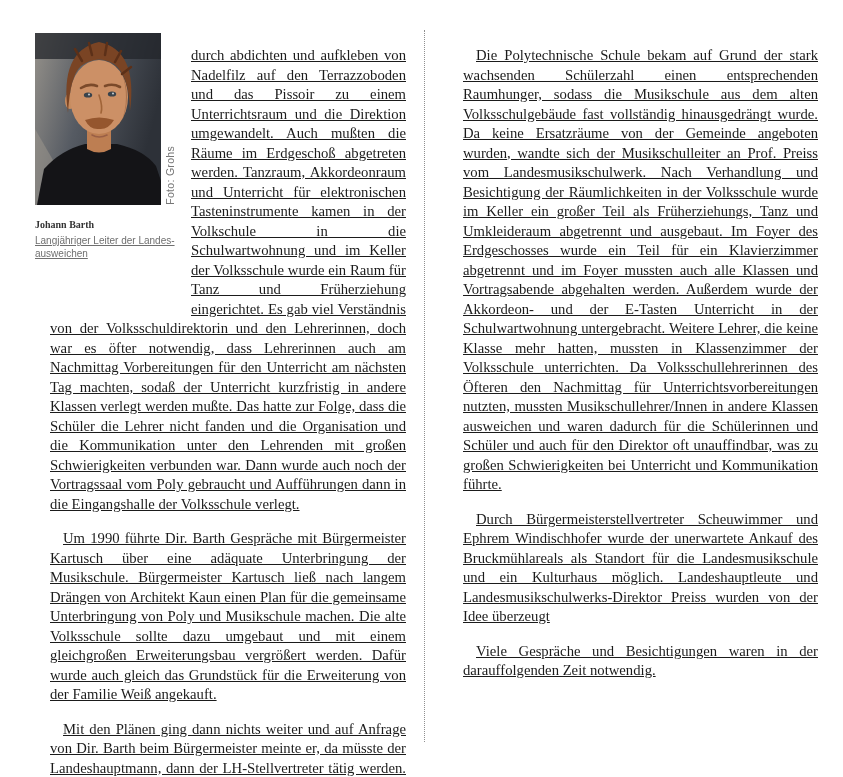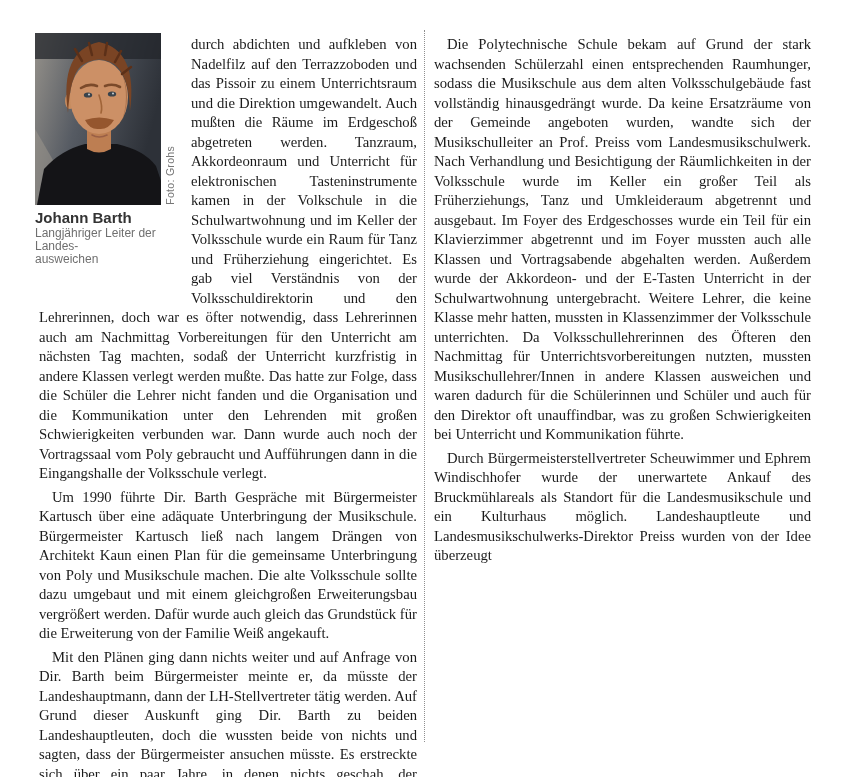--- a/index.html
+++ b/index.html
@@ -17,28 +17,28 @@
     height: 746px;
     overflow: hidden;
     color: #1b1b1b;
     font-size: 14.7px;
     line-height: 19.5px;
     text-align: justify;
     hyphens: auto;
     -webkit-hyphens: auto;
   }
   .col-left  { left: 35px; }
-  .col-right { left: 430px; width: 385px; }
+  .col-right { left: 448px; width: 385px; }
   .divider {
     position: absolute;
     left: 424px; top: 30px;
     height: 712px; width: 0;
     border-left: 1px dotted #8f8f8f;
   }
-  .col p { margin: 4px; padding: 0; text-indent: 13px; }
+  .col p { margin: 15px; padding: 0; text-indent: 13px; text-decoration: underline; }
   .col p.no-indent { text-indent: 0; }
 
   
   .photo-block {
     float: left;
     width: 146px;
     height: 273px;
     margin: 2px 10px 0 0;
     font-family: "Liberation Sans", sans-serif;
     text-align: left;
@@ -54,31 +54,33 @@
     flex: 0 0 auto;
     writing-mode: vertical-rl;
     transform: rotate(180deg);
     font-size: 10.5px;
     color: #767676;
     letter-spacing: 0.3px;
     padding-left: 3px;
     white-space: nowrap;
   }
   .cap-name {
-    margin-top: 6px;
-    font-size: 15px;
+    margin-top: 13px;
+    font-size: 10px;
     font-weight: bold;
     color: #333333;
     line-height: 13px;
+    font-family: Liberation Serif, serif;
   }
   .cap-role {
     margin-top: 3px;
-    font-size: 12px;
+    font-size: 10px;
     color: #6f6f6f;
     line-height: 13.2px;
+    text-decoration: underline;
   }
 </style>
 </head>
 <body>
 
 <div class="page">
 
   <div class="col col-left">
 
     <div class="photo-block">
@@ -135,15 +137,16 @@
     <p class="no-indent">durch abdichten und aufkleben von Nadelfilz auf den Terrazzoboden und das Pissoir zu einem Unterrichtsraum und die Direktion umgewandelt. Auch mußten die Räume im Erdgeschoß abgetreten werden. Tanzraum, Akkordeonraum und Unterricht für elektronischen Tasteninstrumente kamen in der Volkschule in die Schulwartwohnung und im Keller der Volksschule wurde ein Raum für Tanz und Früherziehung eingerichtet. Es gab viel Verständnis von der Volksschuldirektorin und den Lehrerinnen, doch war es öfter notwendig, dass Lehrerinnen auch am Nachmittag Vorbereitungen für den Unterricht am nächsten Tag machten, sodaß der Unterricht kurzfristig in andere Klassen verlegt werden mußte. Das hatte zur Folge, dass die Schüler die Lehrer nicht fanden und die Organisation und die Kommunikation unter den Lehrenden mit großen Schwierigkeiten verbunden war. Dann wurde auch noch der Vortragssaal vom Poly gebraucht und Aufführungen dann in die Eingangshalle der Volksschule verlegt.</p>
     <p>Um 1990 führte Dir. Barth Gespräche mit Bürgermeister Kartusch über eine adäquate Unterbringung der Musikschule. Bürgermeister Kartusch ließ nach langem Drängen von Architekt Kaun einen Plan für die gemeinsame Unterbringung von Poly und Musikschule machen. Die alte Volksschule sollte dazu umgebaut und mit einem gleichgroßen Erweiterungsbau vergrößert werden. Dafür wurde auch gleich das Grundstück für die Erweiterung von der Familie Weiß angekauft.</p>
     <p>Mit den Plänen ging dann nichts weiter und auf Anfrage von Dir. Barth beim Bürgermeister meinte er, da müsste der Landeshauptmann, dann der LH-Stellvertreter tätig werden. Auf Grund dieser Auskunft ging Dir. Barth zu beiden Landeshauptleuten, doch die wussten beide von nichts und sagten, dass der Bürgermeister ansuchen müsste. Es erstreckte sich über ein paar Jahre, in denen nichts geschah, der Bürgermeister wollte nicht.</p>
   </div>
 
   <div class="divider"></div>
 
   <div class="col col-right">
     <p>Die Polytechnische Schule bekam auf Grund der stark wachsenden Schülerzahl einen entsprechenden Raumhunger, sodass die Musikschule aus dem alten Volksschulgebäude fast vollständig hinausgedrängt wurde. Da keine Ersatzräume von der Gemeinde angeboten wurden, wandte sich der Musikschulleiter an Prof. Preiss vom Landesmusikschulwerk. Nach Verhandlung und Besichtigung der Räumlichkeiten in der Volksschule wurde im Keller ein großer Teil als Früherziehungs, Tanz und Umkleideraum abgetrennt und ausgebaut. Im Foyer des Erdgeschosses wurde ein Teil für ein Klavierzimmer abgetrennt und im Foyer mussten auch alle Klassen und Vortragsabende abgehalten werden. Außerdem wurde der Akkordeon- und der E-Tasten Unterricht in der Schulwartwohnung untergebracht. Weitere Lehrer, die keine Klasse mehr hatten, mussten in Klassenzimmer der Volksschule unterrichten. Da Volksschullehrerinnen des Öfteren den Nachmittag für Unterrichtsvorbereitungen nutzten, mussten Musikschullehrer/Innen in andere Klassen ausweichen und waren dadurch für die Schülerinnen und Schüler und auch für den Direktor oft unauffindbar, was zu großen Schwierigkeiten bei Unterricht und Kommunikation führte.</p>
     <p>Durch Bürgermeisterstellvertreter Scheuwimmer und Ephrem Windischhofer wurde der unerwartete Ankauf des Bruckmühlareals als Standort für die Landesmusikschule und ein Kulturhaus möglich. Landeshauptleute und Landesmusikschulwerks-Direktor Preiss wurden von der Idee überzeugt</p>
+    <p>Viele Gespräche und Besichtigungen waren in der darauffolgenden Zeit notwendig.</p>
   </div>
 
 </div>
 
 </body></html>

